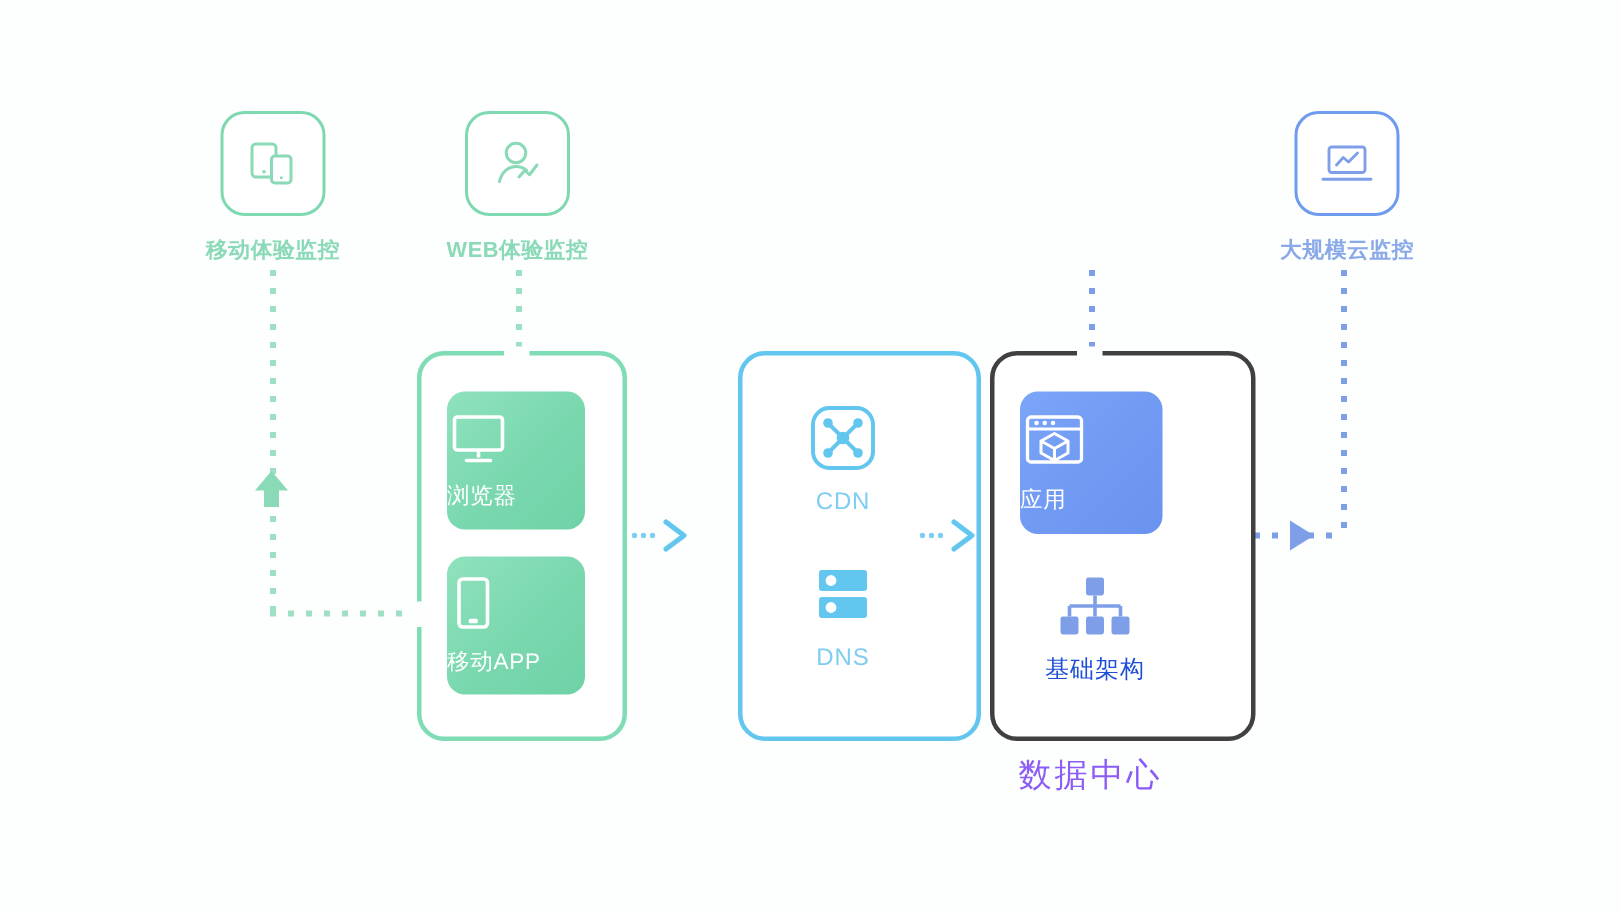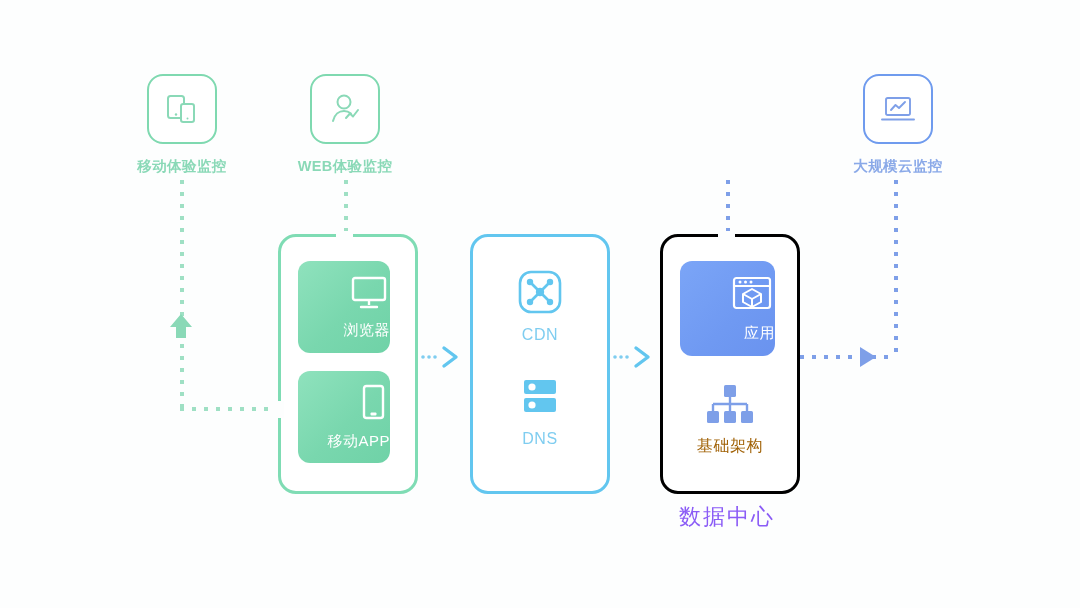--- a/index.html
+++ b/index.html
@@ -23,44 +23,44 @@
   .cap-label{
     margin-top:13px;font-size:14.5px;letter-spacing:.4px;
     color:#8ad9b7;white-space:nowrap;font-weight:700;
   }
   .cap.blue .cap-label{color:#8aa9e8;}
 
   
   .group{position:absolute;border-radius:18px;background:#ffffff;}
   .group.green{border:3px solid #7fdcb4;}
   .group.cyan{border:3px solid #62c6ef;}
-  .group.blue{border:3px solid #000000;}
+  .group.blue{border:3px solid #404040;padding-left:37px;}
 
   .group-title{
     position:absolute;font-size:22px;letter-spacing:2px;white-space:nowrap;
     text-align:center;font-weight:400;
   }
   .group-title.green{color:#9fe0c4;}
   .group-title.cyan{color:#7fcdf0;}
   .group-title.blue{color:#8b5cf6;}
 
   
   .card{
     position:absolute;border-radius:12px;
-    display:flex;flex-direction:column;align-items:flex-end;justify-content:center;
+    display:flex;flex-direction:column;align-items:flex-start;justify-content:center;
   }
   .card.green{background:linear-gradient(135deg,#8fe2bd 0%,#79d7ae 55%,#6fd2a7 100%);}
   .card.blue{background:linear-gradient(135deg,#7ba5f7 0%,#6f99f2 60%,#6a93ef 100%);}
   .card-label{margin-top:7px;font-size:15px;color:#ffffff;letter-spacing:.5px;font-weight:400;}
 
   
   .item{position:absolute;display:flex;flex-direction:column;align-items:center;}
   .item-label{margin-top:9px;font-size:16px;letter-spacing:.6px;}
   .item-label.cyan{color:#7fcdf0;}
-  .item-label.blue{color:#a16207;}
+  .item-label.blue{color:#1d4ed8;}
 
   
   .conn{position:absolute;}
   .vdot{position:absolute;width:4px;background-image:
       repeating-linear-gradient(to bottom,currentColor 0 4px,transparent 4px 12px);}
   .hdot{position:absolute;height:4px;background-image:
       repeating-linear-gradient(to right,currentColor 0 4px,transparent 4px 12px);}
   .green-c{color:#9fe0c4;}
   .blue-c{color:#7e9fe8;}
 
@@ -147,21 +147,21 @@
   <div style="position:absolute;left:336px;top:231px;width:17px;height:9px;background:#fdfefe;"></div>
   <div style="position:absolute;left:275px;top:401px;width:9px;height:17px;background:#fdfefe;"></div>
 
   <svg class="conn" style="left:420px;top:345px;" width="46" height="24">
     <circle cx="3" cy="12" r="1.8" fill="#7fcdf0"></circle>
     <circle cx="9" cy="12" r="1.8" fill="#7fcdf0"></circle>
     <circle cx="15" cy="12" r="1.8" fill="#7fcdf0"></circle>
     <polyline points="24,3 36,12 24,21" fill="none" stroke="#62c6ef" stroke-width="3.4" stroke-linecap="round" stroke-linejoin="round"></polyline>
   </svg>
 
-  <div class="group cyan" style="left:470px;top:234px;width:134px;height:254px;">
+  <div class="group cyan" style="left:492px;top:234px;width:134px;height:254px;padding-left:22px;">
     <div class="item" style="left:27px;top:30px;width:80px;">
       <svg width="50" height="50" viewBox="0 0 50 50">
         <rect x="5" y="5" width="40" height="40" rx="11" fill="none" stroke="#62c6ef" stroke-width="2.6"></rect>
         <line x1="16" y1="16" x2="34" y2="34" stroke="#62c6ef" stroke-width="2.6" stroke-linecap="round"></line>
         <line x1="34" y1="16" x2="16" y2="34" stroke="#62c6ef" stroke-width="2.6" stroke-linecap="round"></line>
         <circle cx="25" cy="25" r="4.2" fill="#62c6ef"></circle>
         <circle cx="15" cy="15" r="3.2" fill="#62c6ef"></circle>
         <circle cx="35" cy="15" r="3.2" fill="#62c6ef"></circle>
         <circle cx="15" cy="35" r="3.2" fill="#62c6ef"></circle>
         <circle cx="35" cy="35" r="3.2" fill="#62c6ef"></circle>

